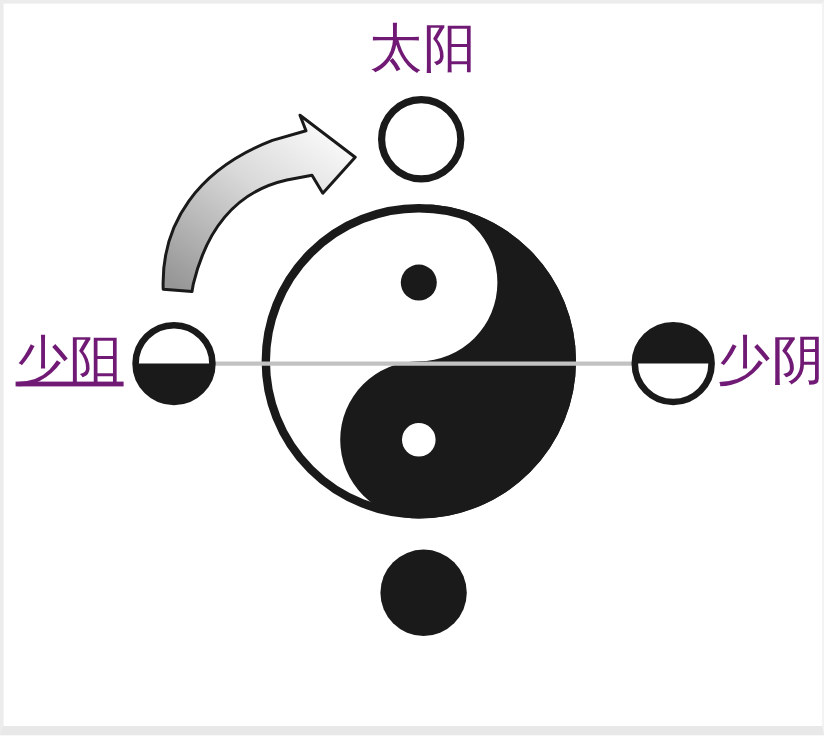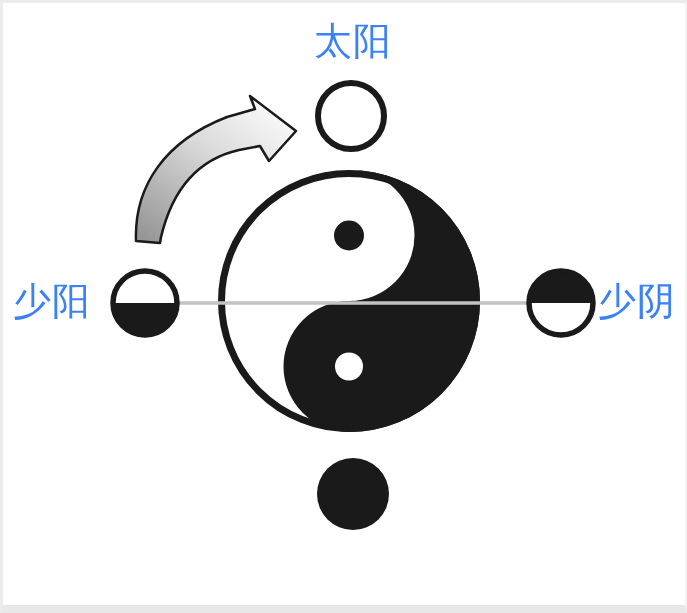--- a/index.html
+++ b/index.html
@@ -20,29 +20,29 @@
     border-right: 2px solid #f3f3f3;
     border-bottom: 8px solid #e8e8e8;
   }
   .diagram-svg {
     position: absolute;
     left: 0;
     top: 0;
   }
   .node-label {
     position: absolute;
-    color: #3b82f6;
-    font-size: 38px;
+    color: #701a75;
+    font-size: 44px;
     line-height: 48px;
     letter-spacing: 1px;
     white-space: nowrap;
     user-select: none;
   }
   .label-top    { left: 288px; top: 14px;  width: 124px; text-align: center; }
-  .label-left   { left: 10px;  top: 274px; width: 96px;  text-align: left;   }
+  .label-left   { left: 10px;  top: 274px; width: 96px;  text-align: left; text-decoration: underline;   }
   .label-right  { left: 595px; top: 274px; width: 96px;  text-align: left;   }
   .label-bottom { left: 286px; top: 538px; width: 124px; text-align: center; }
 </style>
 </head>
 <body>
 
 <div class="stage">
 
   <svg class="diagram-svg" width="687" height="613" viewBox="0 0 687 613">
 

